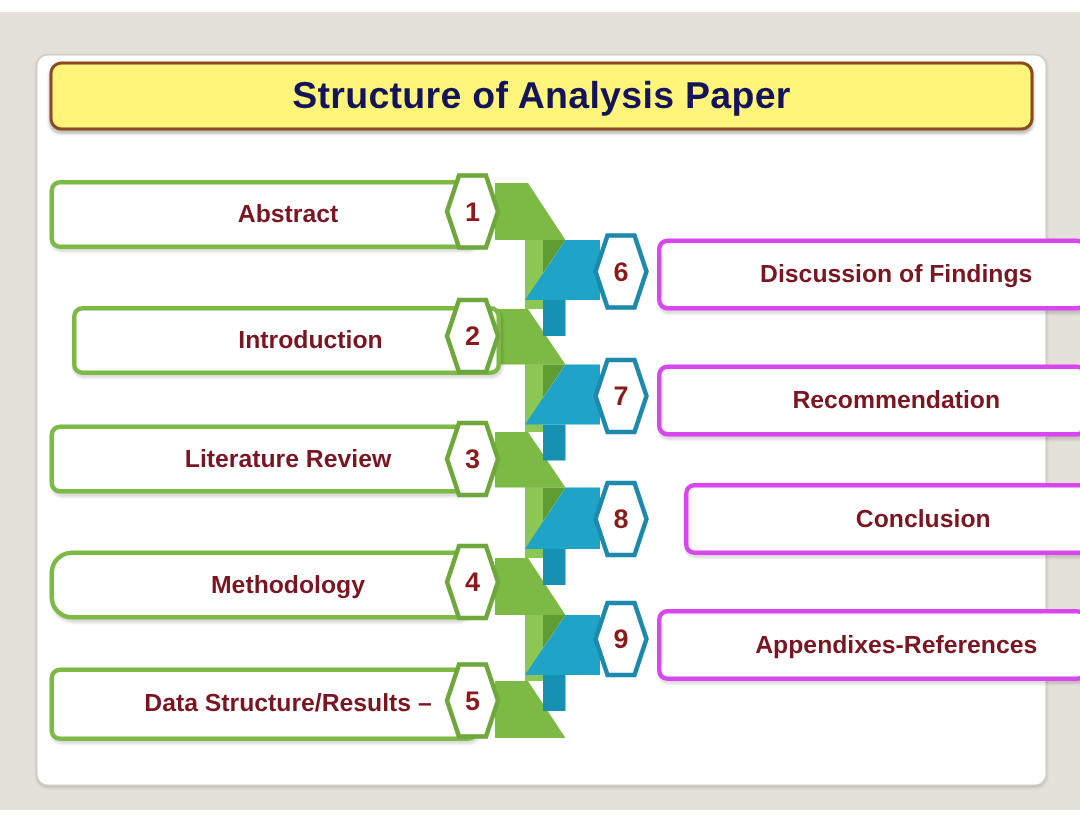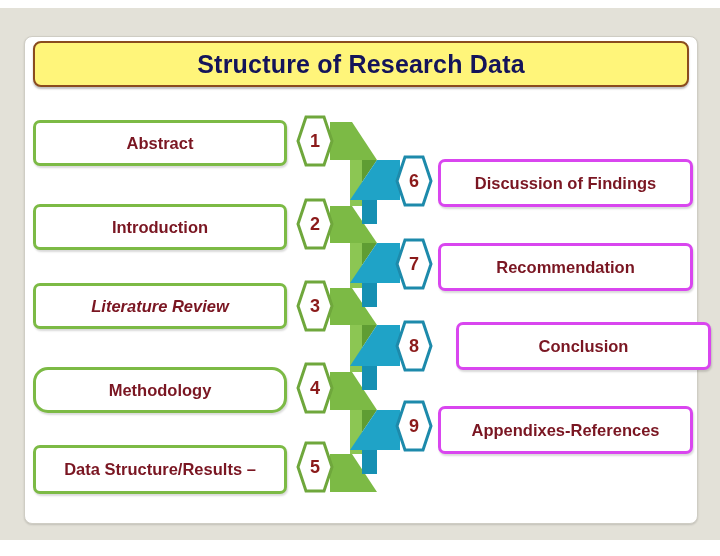--- a/index.html
+++ b/index.html
@@ -2,37 +2,37 @@
 <html><head>
 <meta charset="utf-8">
 <style>
   html,body{margin:0;padding:0;}
   body{width:720px;height:556px;background:#e3e1d8;position:relative;overflow:hidden;font-family:"Liberation Sans",sans-serif;}
   .topstrip{position:absolute;left:0;top:0;width:720px;height:8px;background:#fff;}
   .botstrip{position:absolute;left:0;top:540px;width:720px;height:16px;background:#fff;}
   .card{position:absolute;left:24px;top:36px;width:672px;height:486px;background:#fff;border-radius:8px;border:1px solid #cfcdc4;box-shadow:0 1px 2px rgba(0,0,0,.15);}
   .title{position:absolute;left:33px;top:41px;width:652px;height:42px;background:#fff57a;border:2px solid #8a4b1e;border-radius:8px;box-shadow:0 2px 2px rgba(0,0,0,.25);display:flex;align-items:center;justify-content:center;}
   .title span{font-weight:bold;font-size:25px;color:#14145a;letter-spacing:0.2px;}
-  .box{position:absolute;background:#fff;border-radius:7px;display:flex;align-items:center;justify-content:center;text-align:center;font-weight:bold;color:#7a1622;font-size:16.5px;line-height:20px;box-shadow:1px 2px 2px rgba(0,0,0,.15);}
+  .box{position:absolute;background:#fff;border-radius:7px;display:flex;align-items:center;justify-content:center;text-align:center;font-weight:bold;color:#7a1622;font-size:16.5px;line-height:20px;box-shadow:1px 2px 2px rgba(0,0,0,.15);padding-left:32px;}
   .box.left{border:3px solid #7cba45;}
   .box.right{border:3px solid #d946ef;}
   svg.connector{position:absolute;left:0;top:0;}
   .hex{position:absolute;width:38px;height:52px;}
   .hex svg{position:absolute;left:0;top:0;}
   .hex span{position:absolute;left:0;top:0;width:38px;height:52px;display:flex;align-items:center;justify-content:center;font-weight:bold;font-size:18px;color:#8b1a1a;}
 </style>
 </head>
 <body>
 
 <div class="topstrip"></div>
 <div class="botstrip"></div>
 <div class="card"></div>
 
 <div class="title">
-  <span>Structure of Research Data</span>
+  <span>Structure of Analysis Paper</span>
 </div>
 
 <svg class="connector" width="720" height="556">
 
   <g fill="#7cba45">
     <polygon points="330,122 352,122 377,160 350,160 330,160"></polygon>
     <polygon points="330,206 352,206 377,243 350,243 330,243"></polygon>
     <polygon points="330,288 352,288 377,325 350,325 330,325"></polygon>
     <polygon points="330,372 352,372 377,410 350,410 330,410"></polygon>
     <polygon points="330,454 352,454 377,492 350,492 330,492"></polygon>
@@ -61,24 +61,24 @@
     <rect x="362" y="200" width="15" height="24"></rect>
     <rect x="362" y="283" width="15" height="24"></rect>
     <rect x="362" y="366" width="15" height="24"></rect>
     <rect x="362" y="450" width="15" height="24"></rect>
   </g>
 </svg>
 
 <div class="box left" style="left:33px;top:120px;width:248px;height:40px;">
   <span>Abstract</span>
 </div>
-<div class="box left" style="left:33px;top:204px;width:248px;height:40px;">
+<div class="box left" style="left:48px;top:204px;width:248px;height:40px;">
   <span>Introduction</span>
 </div>
-<div class="box left" style="left:33px;top:283px;width:248px;height:40px;font-style:italic;">
+<div class="box left" style="left:33px;top:283px;width:248px;height:40px;">
   <span>Literature Review</span>
 </div>
 <div class="box left" style="left:33px;top:367px;width:248px;height:40px;border-radius:15px;">
   <span>Methodology</span>
 </div>
 <div class="box left" style="left:33px;top:445px;width:248px;height:43px;flex-direction:column;line-height:19px;">
   <span>Data Structure/Results –</span>
 </div>
 
 <div class="box right" style="left:438px;top:159px;width:249px;height:42px;">

